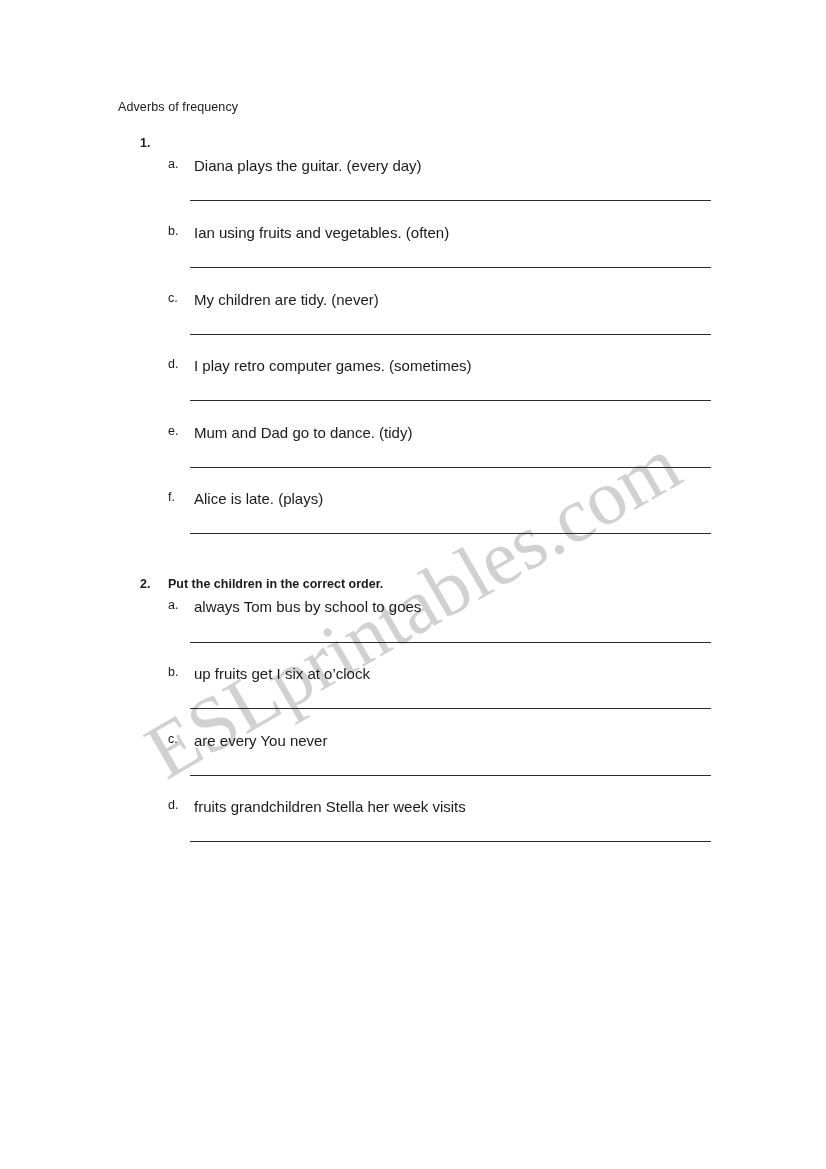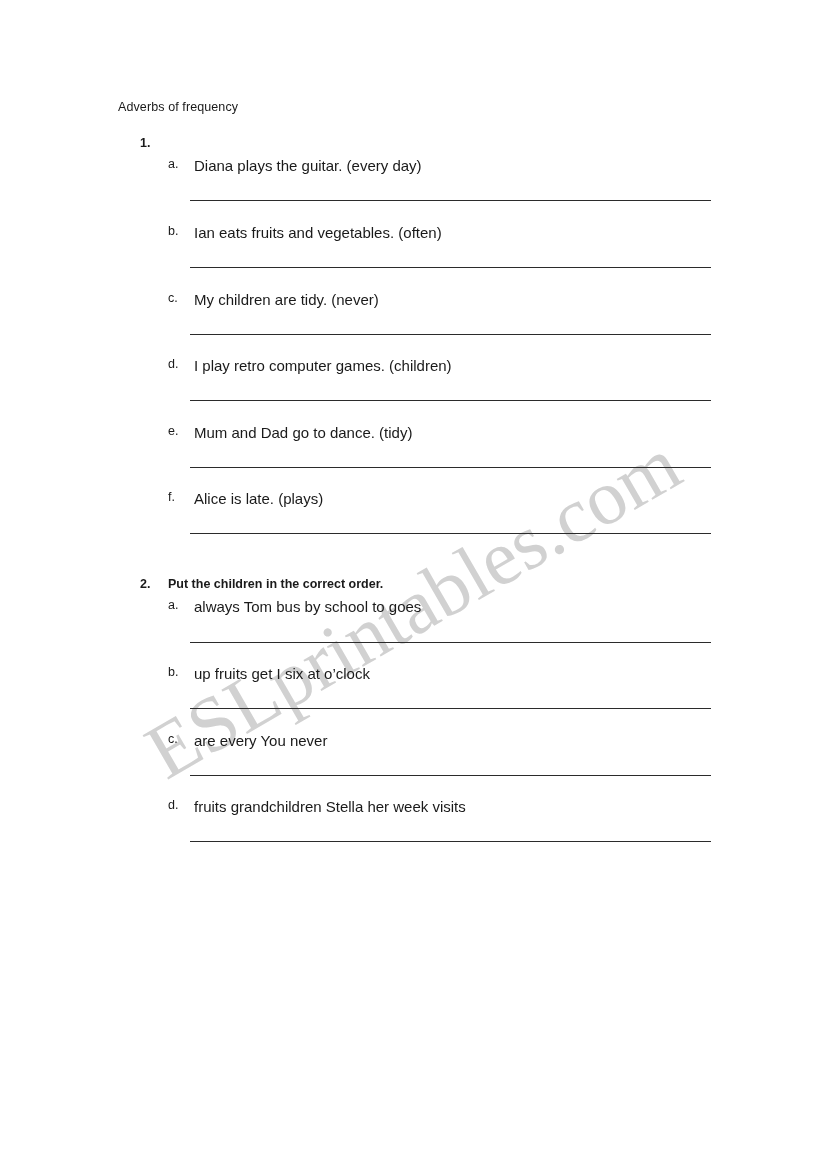--- a/index.html
+++ b/index.html
@@ -122,37 +122,37 @@
       <div class="item">
         <span class="item-letter">a.</span>
         <span class="item-text">Diana plays the guitar. (every day)</span>
       </div>
     </div>
     <div class="answer-rule" style="left:190px; top:200px; width:521px;"></div>
 
     <div class="section" style="top:224px;">
       <div class="item">
         <span class="item-letter">b.</span>
-        <span class="item-text">Ian eats fruits and vegetables. (often)</span>
+        <span class="item-text">Ian using fruits and vegetables. (often)</span>
       </div>
     </div>
     <div class="answer-rule" style="left:190px; top:267px; width:521px;"></div>
 
     <div class="section" style="top:291px;">
       <div class="item">
         <span class="item-letter">c.</span>
         <span class="item-text">My children are tidy. (never)</span>
       </div>
     </div>
     <div class="answer-rule" style="left:190px; top:334px; width:521px;"></div>
 
     <div class="section" style="top:357px;">
       <div class="item">
         <span class="item-letter">d.</span>
-        <span class="item-text">I play retro computer games. (children)</span>
+        <span class="item-text">I play retro computer games. (sometimes)</span>
       </div>
     </div>
     <div class="answer-rule" style="left:190px; top:400px; width:521px;"></div>
 
     <div class="section" style="top:424px;">
       <div class="item">
         <span class="item-letter">e.</span>
         <span class="item-text">Mum and Dad go to dance. (tidy)</span>
       </div>
     </div>

